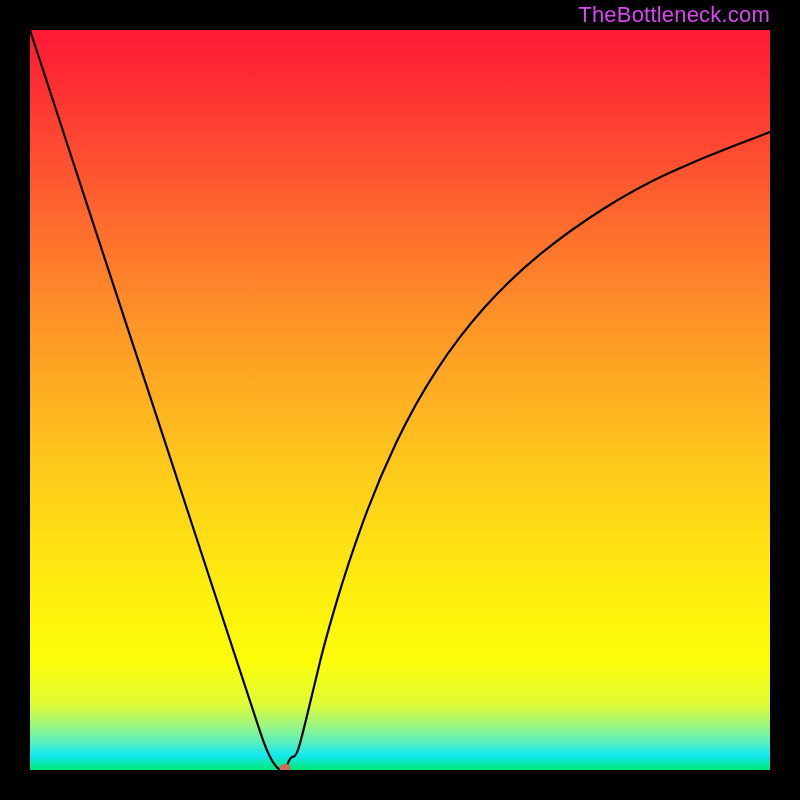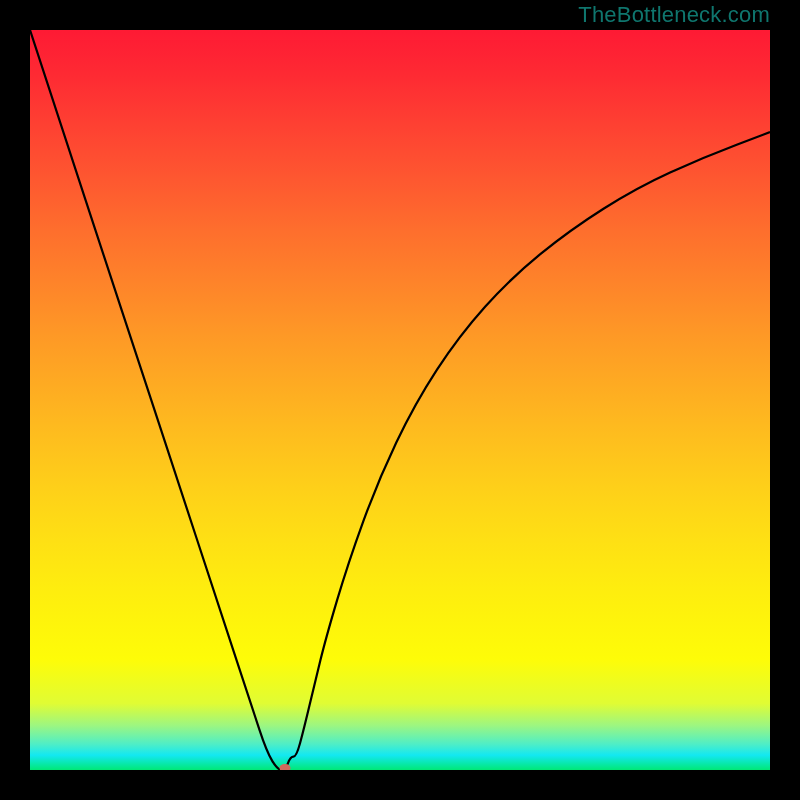--- a/index.html
+++ b/index.html
@@ -61,21 +61,21 @@
     width: 11px;
     height: 8px;
     border-radius: 5px / 4px;
     background: #d06a5c;
     transform: translate(-50%, -50%);
   }
   .watermark {
     position: absolute;
     top: 2px;
     right: 30px;
-    color: #0f766e;
+    color: #d946ef;
     font-size: 22px;
     font-weight: 500;
     letter-spacing: 0.2px;
   }
 </style>
 </head>
 <body>
 
 <div class="frame">
   <div class="watermark">TheBottleneck.com</div>

